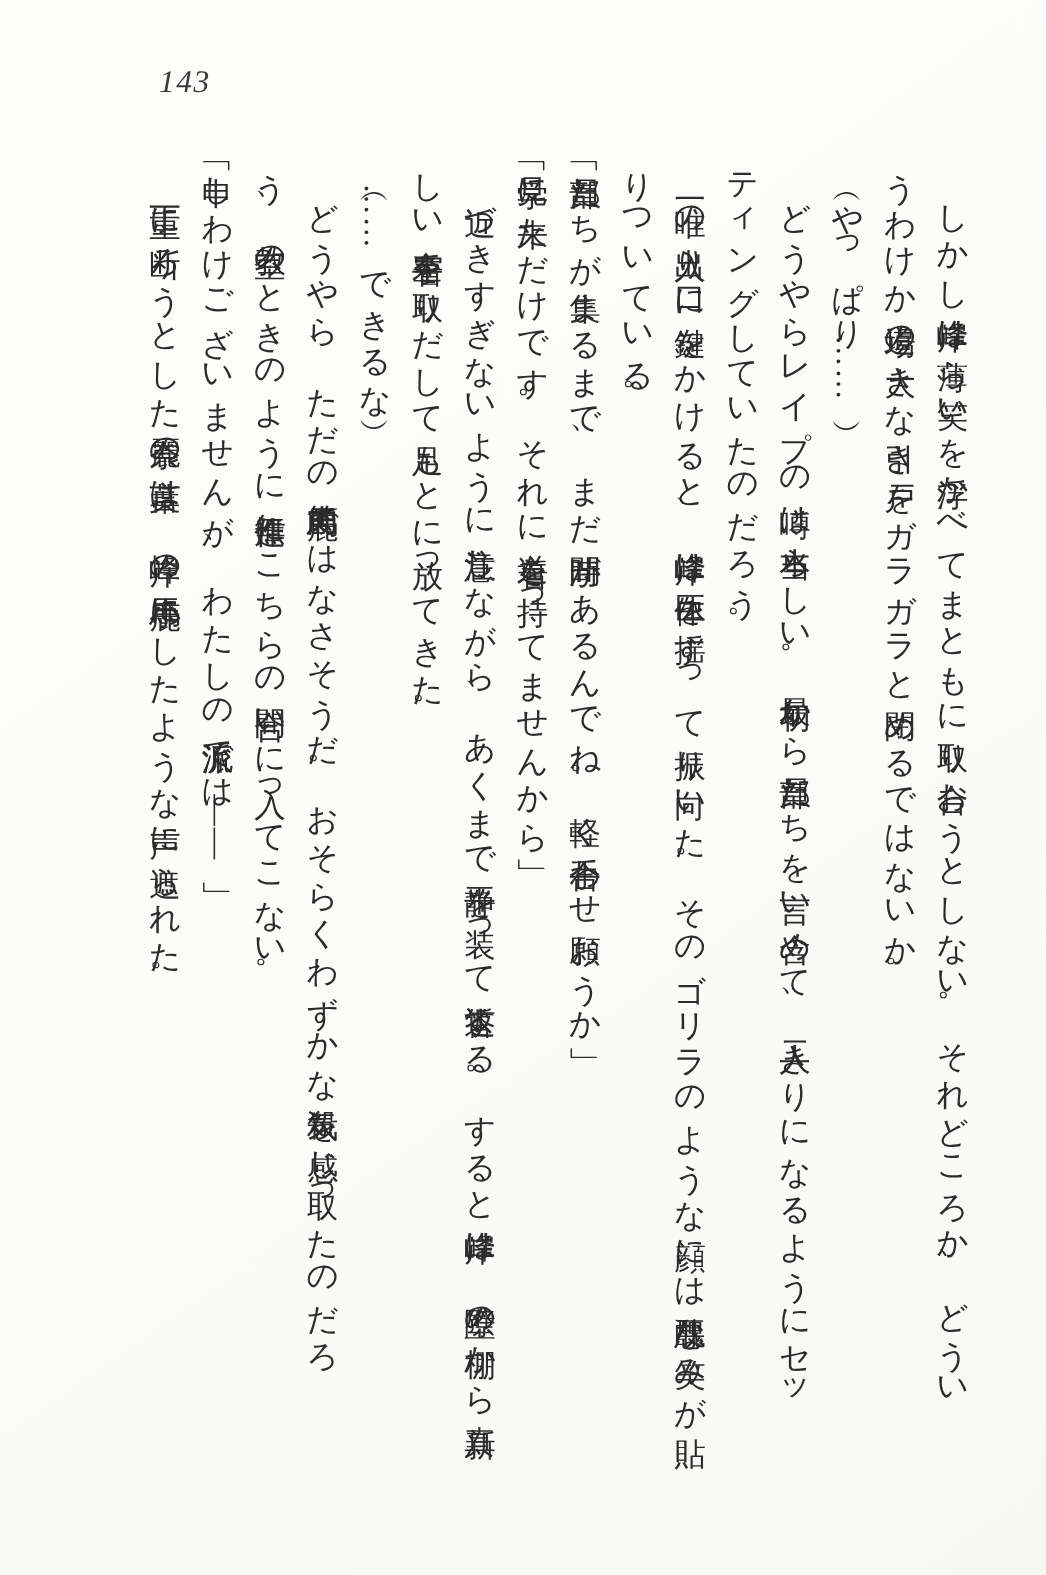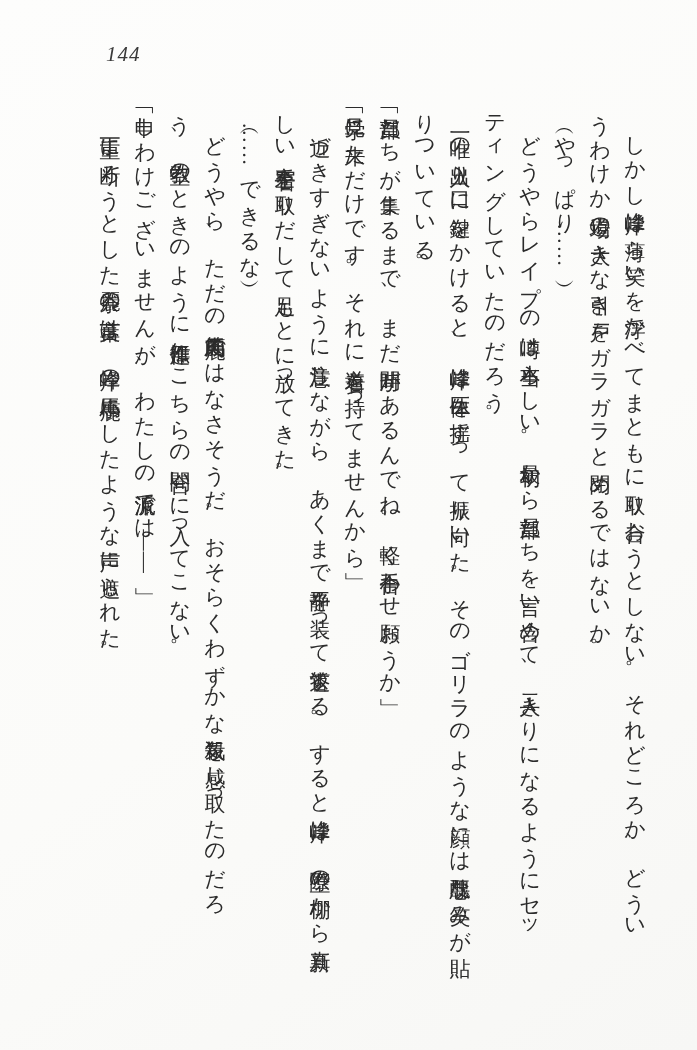--- a/index.html
+++ b/index.html
@@ -46,21 +46,21 @@
     padding: 0;
   }
   .text-block p.indent {
     text-indent: 1em;
   }
 </style>
 </head>
 <body>
 
 <div class="book-page">
-  <div class="page-number">144</div>
+  <div class="page-number">143</div>
   <div class="text-block" id="text-block">
       <p class="indent">しかし峰岸は薄ら笑いを浮かべてまともに取り合おうとしない。それどころか、どういうわけか道場の大きな引き戸をガラガラと閉めるではないか。</p>
       <p class="indent">（やっぱり……）</p>
       <p class="indent">どうやらレイプの噂は本当らしい。最初から部員たちを言い含めて、二人きりになるようにセッティングしていたのだろう。</p>
       <p class="indent">唯一の出入り口に鍵をかけると、峰岸は巨体を揺すって振り向いた。そのゴリラのような顔には醜悪な笑みが貼りついている。</p>
       <p>「部員たちが集まるまで、まだ時間があるんでね。軽く手合わせ願おうか」</p>
       <p>「見学に来ただけです。それに道着を持ってませんから」</p>
       <p class="indent">近づきすぎないように注意しながら、あくまで平静を装って返答する。すると峰岸は、壁際の棚から真新しい空手着を取りだして足もとに放ってきた。</p>
       <p class="indent">（……できるな）</p>
       <p class="indent">どうやら、ただの筋肉馬鹿ではなさそうだ。おそらくわずかな殺気を感じ取ったのだろう、教室のときのように無造作にこちらの間合いに入ってこない。</p>

